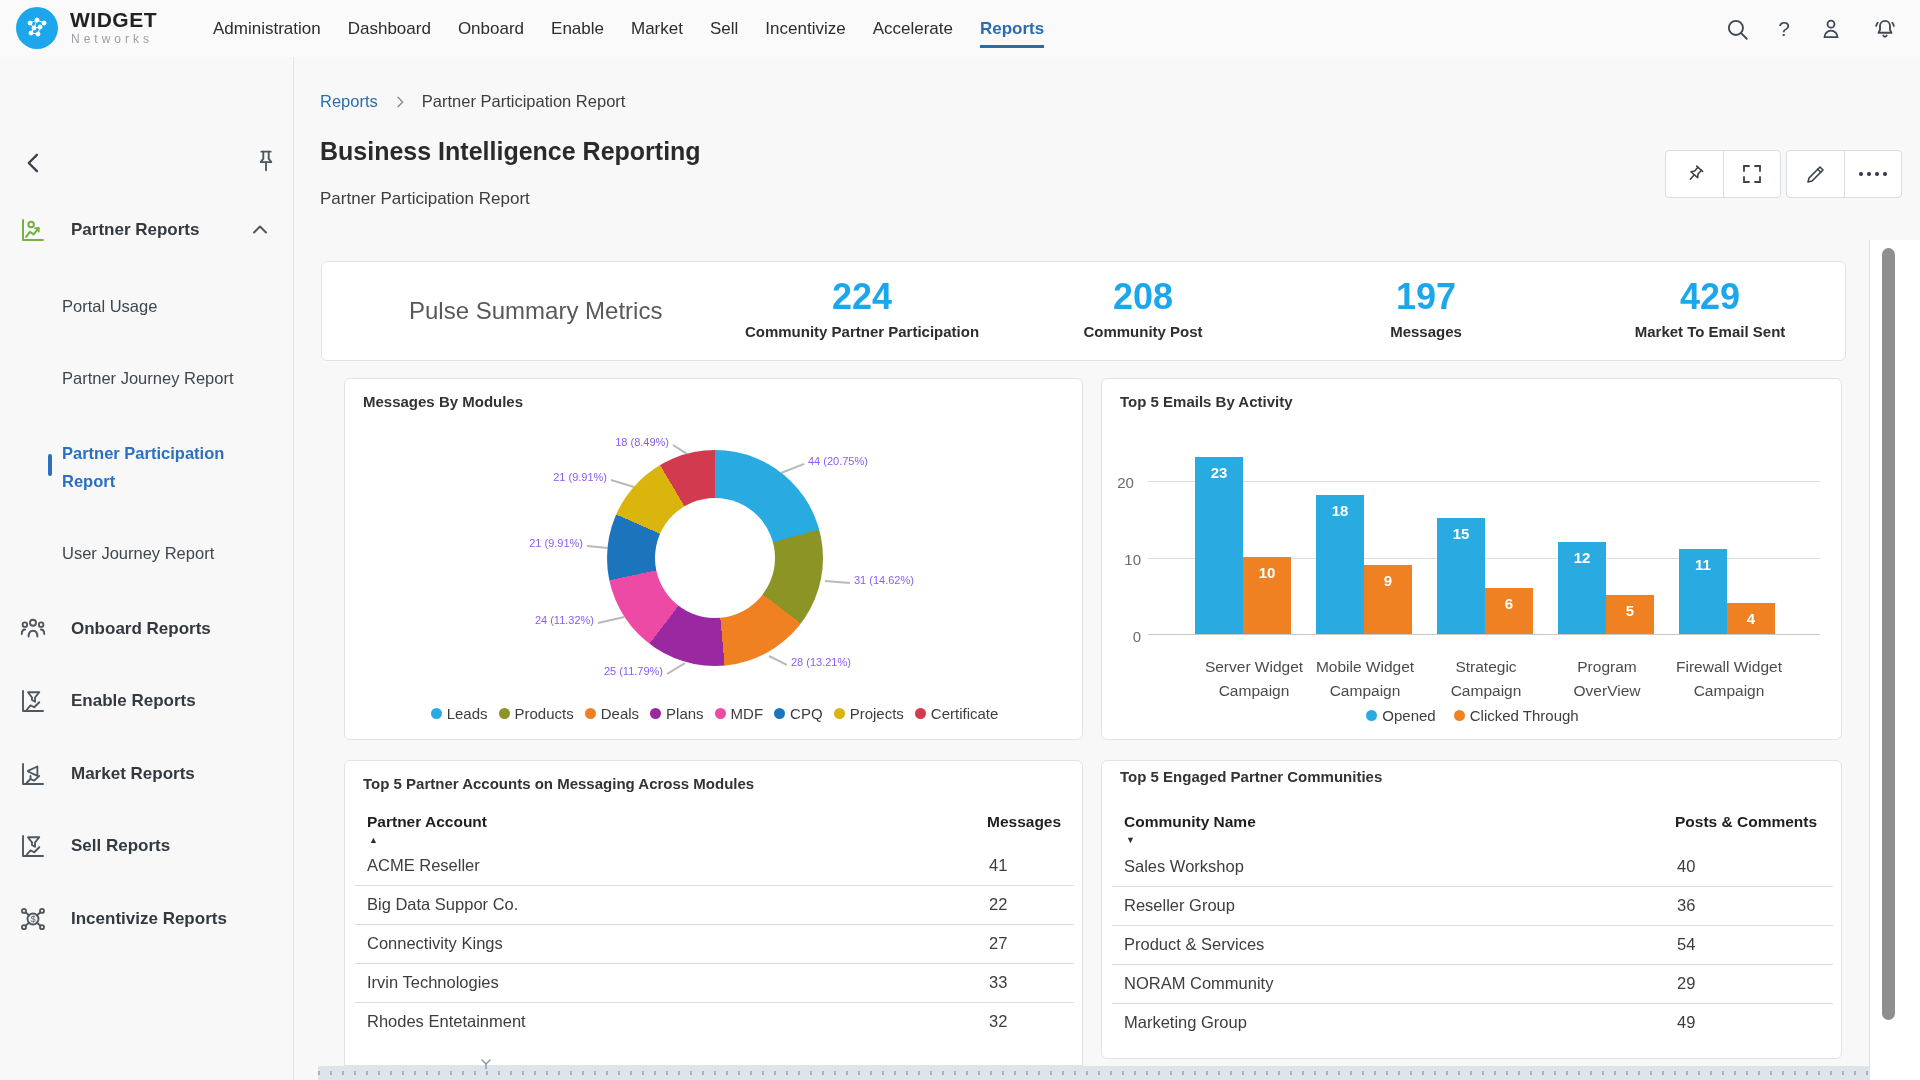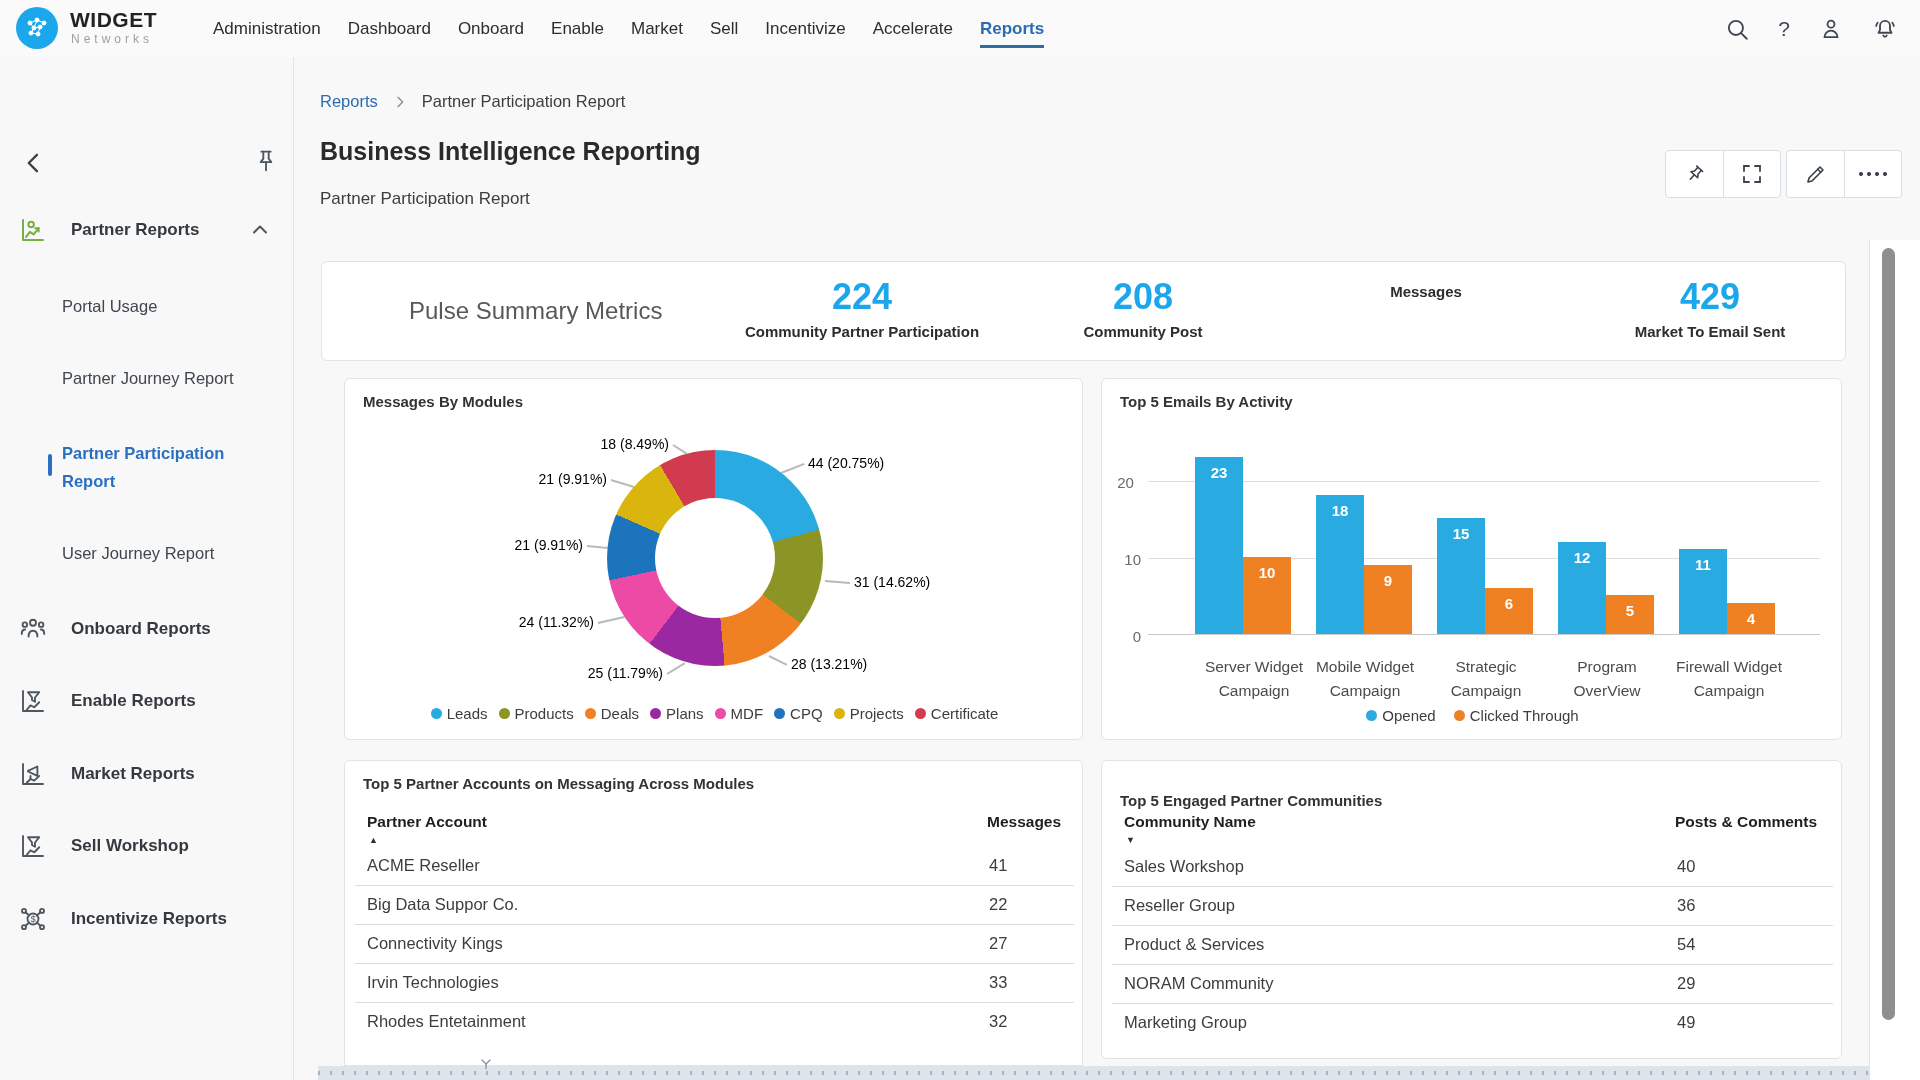--- a/index.html
+++ b/index.html
@@ -42,21 +42,21 @@
   .card{position:absolute;background:#fff;border:1px solid #e3e3e3;border-radius:6px;}
   .card-title{position:absolute;font-size:15px;font-weight:600;color:#333;}
   
   .metric{position:absolute;width:320px;text-align:center;}
   .metric-value{font-size:36px;font-weight:bold;color:#1ca7ec;line-height:40px;}
   .metric-label{font-size:15px;font-weight:bold;color:#2d2d2d;margin-top:6px;}
   .pulse-title{font-size:24px;color:#595959;}
   
   .donut-ring{position:absolute;width:216px;height:216px;border-radius:50%;cursor:pointer;}
   .donut-ring::after{content:"";position:absolute;inset:48px;background:#fff;border-radius:50%;}
-  .dlabel{position:absolute;font-size:14px;color:#000000;white-space:nowrap;}
+  .dlabel{position:absolute;font-size:11px;color:#8b5cf6;white-space:nowrap;}
   .leader{position:absolute;height:2px;background:#9b9b9b;opacity:.7;transform-origin:left center;}
   .legend-row{position:absolute;display:flex;justify-content:center;align-items:center;}
   .legend-item{display:flex;align-items:center;gap:5px;font-size:15px;color:#3d3d3d;cursor:pointer;}
   .ldot{width:11px;height:11px;border-radius:50%;flex:0 0 auto;}
   
   .plot{position:absolute;left:1148px;top:378px;width:672px;height:257px;border-bottom:1px solid #c8c8c8;}
   .gline{position:absolute;left:0;width:672px;height:1px;background:#dedede;}
   .ytick{position:absolute;width:31px;text-align:right;font-size:15px;color:#6a6a6a;}
   .bar{position:absolute;bottom:0;width:48px;display:flex;justify-content:center;align-items:flex-start;cursor:pointer;}
   .bar span{margin-top:7px;font-size:15px;font-weight:bold;color:#fff;}
@@ -192,21 +192,21 @@
         <polyline points="7,19 10,16 13,17.3 17,13.5"></polyline>
       </svg>
       <span class="glabel side-label">Market Reports</span>
     </div>
     <div class="side-group" style="top:767px;">
       <svg class="gicon" viewBox="0 0 24 24" fill="none" stroke="#4e565e" stroke-width="1.5" stroke-linecap="round" stroke-linejoin="round">
         <path d="M4 4v16h16"></path>
           <path d="M8 5h9l-3.4 4.2v3.4l-2.4-1.4V9.2z"></path>
         <polyline points="7,19 10,15.5 13,17 17,13"></polyline>
       </svg>
-      <span class="glabel side-label">Sell Workshop</span>
+      <span class="glabel side-label">Sell Reports</span>
     </div>
     <div class="side-group" style="top:840px;">
       <svg class="gicon" viewBox="0 0 24 24" fill="none" stroke="#4e565e" stroke-width="1.5" stroke-linecap="round" stroke-linejoin="round">
         <circle cx="12" cy="12" r="4.4"></circle>
         <circle cx="4.8" cy="5.5" r="1.6"></circle>
           <circle cx="19.2" cy="5.5" r="1.6"></circle>
         <circle cx="4.8" cy="18.5" r="1.6"></circle>
           <circle cx="19.2" cy="18.5" r="1.6"></circle>
         <line x1="6" y1="6.6" x2="9" y2="9.2"></line>
           <line x1="18" y1="6.6" x2="15" y2="9.2"></line>
@@ -268,20 +268,21 @@
     <div class="abs pulse-title" style="left:87px;top:0;bottom:0;display:flex;align-items:center;">Pulse Summary Metrics</div>
     <div class="metric" style="left:380px;top:15px;">
       <div class="metric-value">224</div>
       <div class="metric-label">Community Partner Participation</div>
     </div>
     <div class="metric" style="left:661px;top:15px;">
       <div class="metric-value">208</div>
       <div class="metric-label">Community Post</div>
     </div>
     <div class="metric" style="left:944px;top:15px;">
+      <div class="metric-value">197</div>
       <div class="metric-label">Messages</div>
     </div>
     <div class="metric" style="left:1228px;top:15px;">
       <div class="metric-value">429</div>
       <div class="metric-label">Market To Email Sent</div>
     </div>
   </section>
 
   <section class="card" style="left:344px;top:378px;width:739px;height:362px;">
     <div class="card-title" style="left:18px;top:14px;">Messages By Modules</div>
@@ -433,21 +434,21 @@
     <div class="td" style="left:644px;top:173px;">27</div>
     <div class="rowline" style="left:10px;top:202px;width:719px;"></div>
     <div class="td" style="left:22px;top:212px;">Irvin Technologies</div>
     <div class="td" style="left:644px;top:212px;">33</div>
     <div class="rowline" style="left:10px;top:241px;width:719px;"></div>
     <div class="td" style="left:22px;top:251px;">Rhodes Entetainment</div>
     <div class="td" style="left:644px;top:251px;">32</div>
   </section>
 
   <section class="card" style="left:1101px;top:760px;width:741px;height:299px;">
-    <div class="card-title" style="left:18px;top:31px;">Top 5 Engaged Partner Communities</div>
+    <div class="card-title" style="left:18px;top:7px;">Top 5 Engaged Partner Communities</div>
     <div class="th" style="left:22px;top:52px;">Community Name</div>
     <div class="sortarrow" style="left:24px;top:74px;">▼</div>
     <div class="th" style="left:573px;top:52px;">Posts &amp; Comments</div>
 
     <div class="td" style="left:22px;top:96px;">Sales Workshop</div>
     <div class="td" style="left:575px;top:96px;">40</div>
     <div class="rowline" style="left:10px;top:125px;width:721px;"></div>
     <div class="td" style="left:22px;top:135px;">Reseller Group</div>
     <div class="td" style="left:575px;top:135px;">36</div>
     <div class="rowline" style="left:10px;top:164px;width:721px;"></div>

